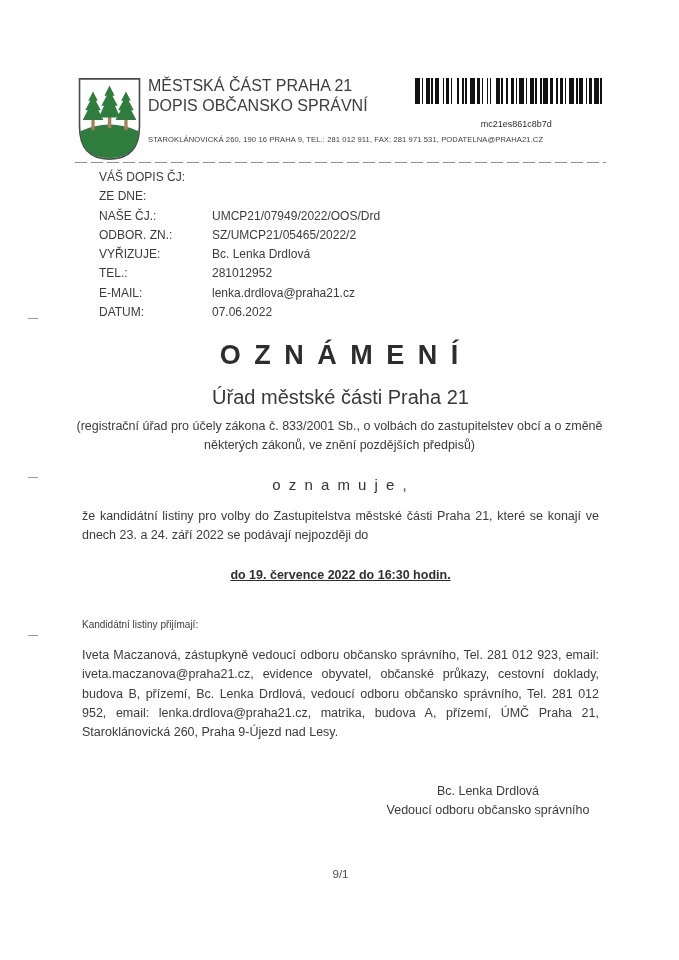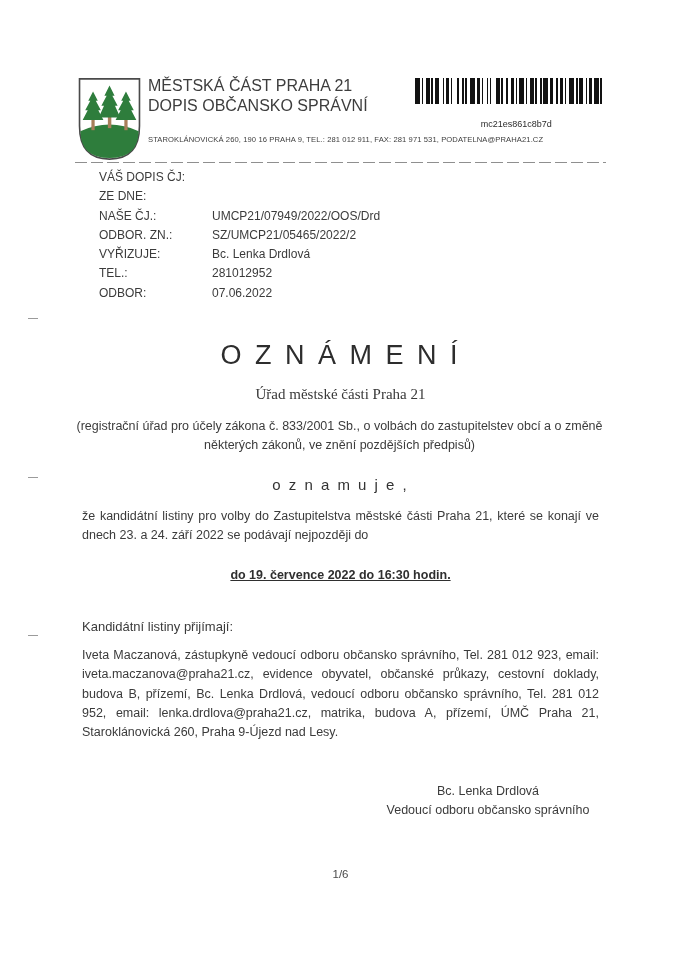--- a/index.html
+++ b/index.html
@@ -121,30 +121,29 @@
   
   .content-center {
     position: absolute;
     left: 82px;
     width: 517px;
     text-align: center;
   }
   .doc-title {
     top: 340px;
     font-size: 27px;
-    font-weight: 400;
+    font-weight: 700;
     letter-spacing: 3px;
     color: #2d2d2d;
     white-space: nowrap;
   }
   .doc-subtitle {
     top: 386px;
-    font-size: 15px;
+    font-size: 20px;
     color: #383838;
-    font-family: Liberation Serif, serif;
   }
   .reg-note {
     top: 417px;
     left: 50%;
     transform: translateX(-50%);
     width: 540px;
     position: absolute;
     text-align: center;
     font-size: 12.5px;
     line-height: 19.3px;
@@ -171,21 +170,21 @@
     top: 568px;
     font-size: 12.5px;
     font-weight: 700;
     text-decoration: underline;
     color: #2f2f2f;
   }
   .accept-heading {
     position: absolute;
     left: 82px;
     top: 619px;
-    font-size: 13px;
+    font-size: 10px;
     color: #3b3b3b;
   }
   .para-2 { top: 646px; }
 
   
   .signature {
     position: absolute;
     left: 372px;
     top: 782px;
     width: 232px;
@@ -336,21 +335,25 @@
     </div>
     <div class="meta-row">
       <span class="meta-label">VYŘIZUJE:</span>
       <span class="meta-value">Bc. Lenka Drdlová</span>
     </div>
     <div class="meta-row">
       <span class="meta-label">TEL.:</span>
       <span class="meta-value">281012952</span>
     </div>
     <div class="meta-row">
-      <span class="meta-label">ODBOR:</span>
+      <span class="meta-label">E-MAIL:</span>
+      <span class="meta-value">lenka.drdlova@praha21.cz</span>
+    </div>
+    <div class="meta-row">
+      <span class="meta-label">DATUM:</span>
       <span class="meta-value">07.06.2022</span>
     </div>
   </div>
 
   <div class="fold-mark fold-1"></div>
   <div class="fold-mark fold-2"></div>
   <div class="fold-mark fold-3"></div>
 
   <div class="content-center doc-title">O Z N Á M E N Í</div>
   <div class="content-center doc-subtitle">Úřad městské části Praha 21</div>
@@ -359,15 +362,15 @@
   <div class="para para-1">že kandidátní listiny pro volby do Zastupitelstva městské části Praha 21, které se konají ve dnech 23. a 24. září 2022 se podávají nejpozději do</div>
   <div class="content-center deadline">do 19. července 2022 do 16:30 hodin.</div>
   <div class="accept-heading">Kandidátní listiny přijímají:</div>
   <div class="para para-2">Iveta Maczanová, zástupkyně vedoucí odboru občansko správního, Tel. 281 012 923, email: iveta.maczanova@praha21.cz, evidence obyvatel, občanské průkazy, cestovní doklady, budova B, přízemí, Bc. Lenka Drdlová, vedoucí odboru občansko správního, Tel. 281 012 952, email: lenka.drdlova@praha21.cz, matrika, budova A, přízemí, ÚMČ Praha 21, Staroklánovická 260, Praha 9-Újezd nad Lesy.</div>
 
   <div class="signature">
     <div>Bc. Lenka Drdlová</div>
     <div>Vedoucí odboru občansko správního</div>
   </div>
 
-  <div class="content-center page-number">1/6</div>
+  <div class="content-center page-number">9/1</div>
 
 </div>
 
 </body></html>

